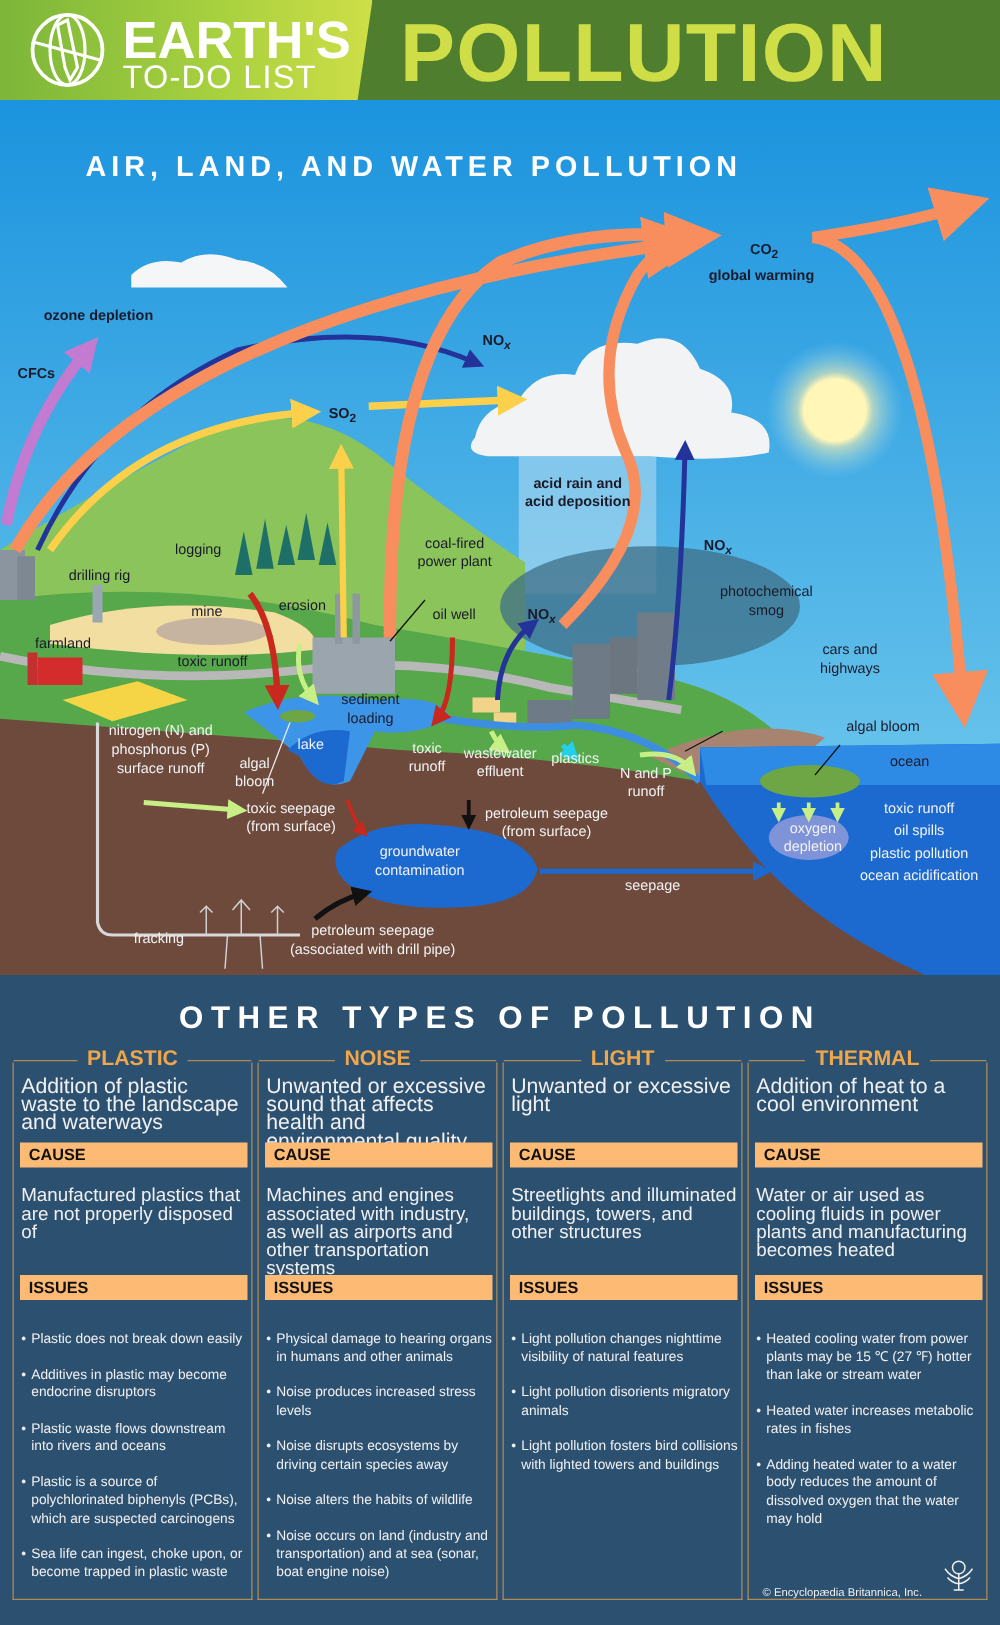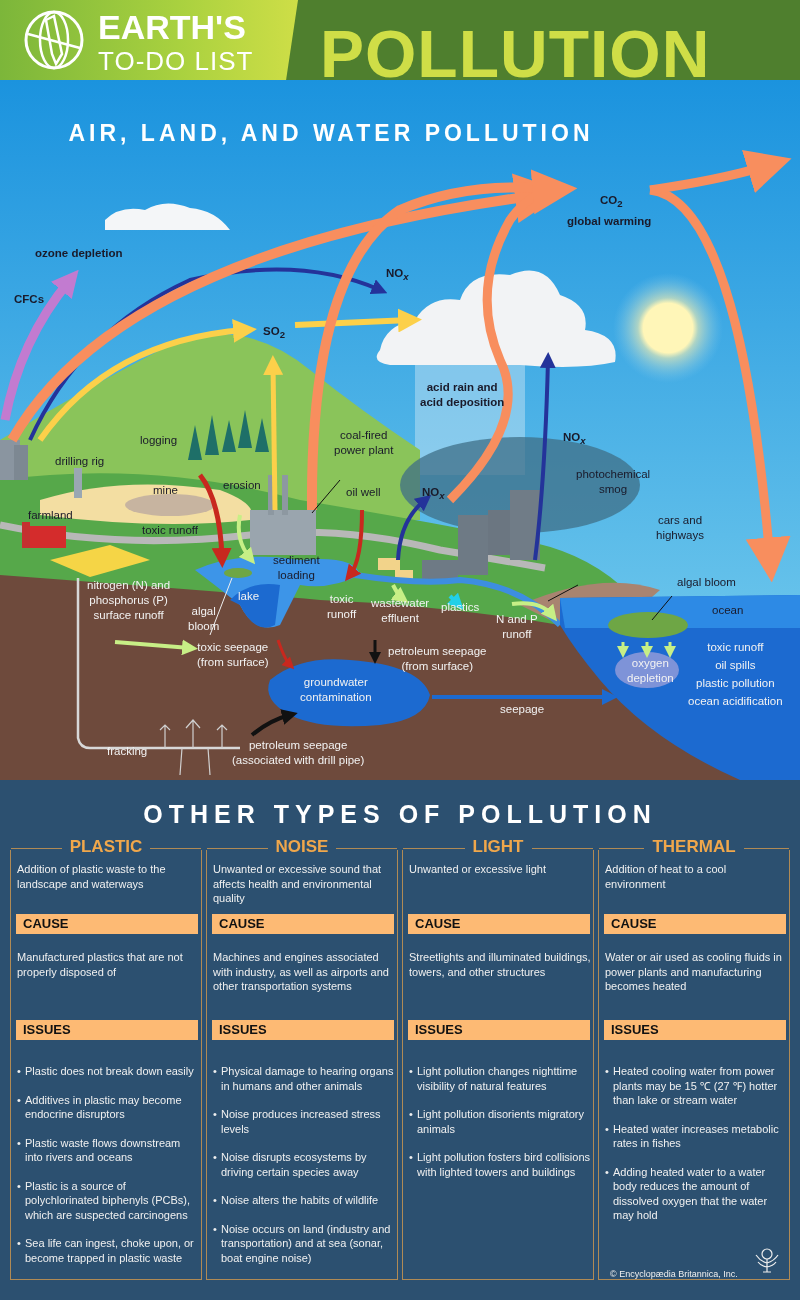--- a/index.html
+++ b/index.html
@@ -2,43 +2,43 @@
 <html><head>
 <meta charset="utf-8">
 <style>
   * { box-sizing: border-box; margin: 0; padding: 0; }
   body { width: 800px; height: 1300px; overflow: hidden; font-family: "Liberation Sans", sans-serif; background: #2c5070; position: relative; }
 
   
   .header { position: absolute; left: 0; top: 0; width: 800px; height: 80px; background: #4f7f2e; }
   .header-left { position: absolute; left: 0; top: 0; width: 298px; height: 80px; background: linear-gradient(90deg, #7cb63a 0%, #a9d13f 60%, #cede47 100%); clip-path: polygon(0 0, 100% 0, 96% 100%, 0 100%); }
   .globe { position: absolute; left: 22px; top: 8px; width: 64px; height: 64px; }
-  .brand-1 { position: absolute; left: 98px; top: 8px; font-size: 34px; font-weight: 900; color: #fff; letter-spacing: 0px; }
+  .brand-1 { position: absolute; left: 98px; top: 8px; font-size: 42px; font-weight: 900; color: #fff; letter-spacing: 0px; }
   .brand-2 { position: absolute; left: 98px; top: 46px; font-size: 26px; color: #fff; letter-spacing: 1px; }
-  .header-title { position: absolute; left: 320px; top: 16px; font-size: 66px; font-weight: 900; color: #cfde47; letter-spacing: 1px; text-align: center; }
+  .header-title { position: absolute; left: 320px; top: 4px; font-size: 66px; font-weight: 900; color: #cfde47; letter-spacing: 1px; text-align: center; }
 
   
   .scene { position: absolute; left: 0; top: 80px; width: 800px; height: 700px; overflow: hidden; }
   .scene svg { position: absolute; left: 0; top: 0; }
   .lbl { position: absolute; font-size: 11.5px; color: #1a1a2a; text-align: center; white-space: nowrap; line-height: 15px; }
   .lbl.b { font-weight: bold; }
   .lbl.w { color: #f2f2f2; }
   .scene-title { position: absolute; left: 0; top: 40px; width: 662px; text-align: center; font-size: 23px; font-weight: bold; color: #fff; letter-spacing: 4px; }
 
   
   .bottom { position: absolute; left: 0; top: 780px; width: 800px; height: 520px; background: #2c5070; }
   .bottom-title { position: absolute; left: 0; top: 20px; width: 800px; text-align: center; font-size: 25px; font-weight: 900; color: #fff; letter-spacing: 6px; }
   .col { position: absolute; top: 70px; width: 192px; height: 430px; border: 1px solid #b08a55; border-top: none; }
   .col-head { position: absolute; top: -12px; left: 0; width: 100%; height: 24px; }
   .col-head .line { position: absolute; top: 10px; height: 1px; background: #b08a55; }
   .col-head .ttl { position: absolute; left: 0; width: 100%; top: -1px; text-align: center; font-size: 17px; font-weight: 900; color: #f0a74b; }
   .col-head .ttl span { background: #2c5070; padding: 0 6px; }
-  .col-def { position: absolute; left: 6px; top: 12px; width: 182px; font-size: 11px; color: #f0f0f0; line-height: 14.5px; }
+  .col-def { position: absolute; left: 6px; top: 12px; width: 182px; font-size: 17px; color: #f0f0f0; line-height: 14.5px; }
   .bar { position: absolute; left: 5px; width: 182px; height: 20px; background: #fdba74; color: #111; font-weight: bold; font-size: 13px; padding: 2px 0 0 7px; }
-  .col-cause { position: absolute; left: 6px; top: 100px; width: 182px; font-size: 11px; color: #f0f0f0; line-height: 14.5px; }
+  .col-cause { position: absolute; left: 6px; top: 100px; width: 182px; font-size: 15px; color: #f0f0f0; line-height: 14.5px; }
   .issues { position: absolute; left: 6px; top: 214px; width: 184px; list-style: none; }
   .issues li { position: relative; padding-left: 8px; font-size: 11px; color: #f0f0f0; line-height: 14.5px; margin-bottom: 14px; }
   .issues li::before { content: "•"; position: absolute; left: 0; top: 0; }
   .credit { position: absolute; left: 610px; top: 489px; font-size: 9px; color: #f0f0f0; }
   .thistle { position: absolute; left: 752px; top: 465px; width: 30px; height: 28px; }
 </style>
 </head>
 <body>
 
 <div class="header">

